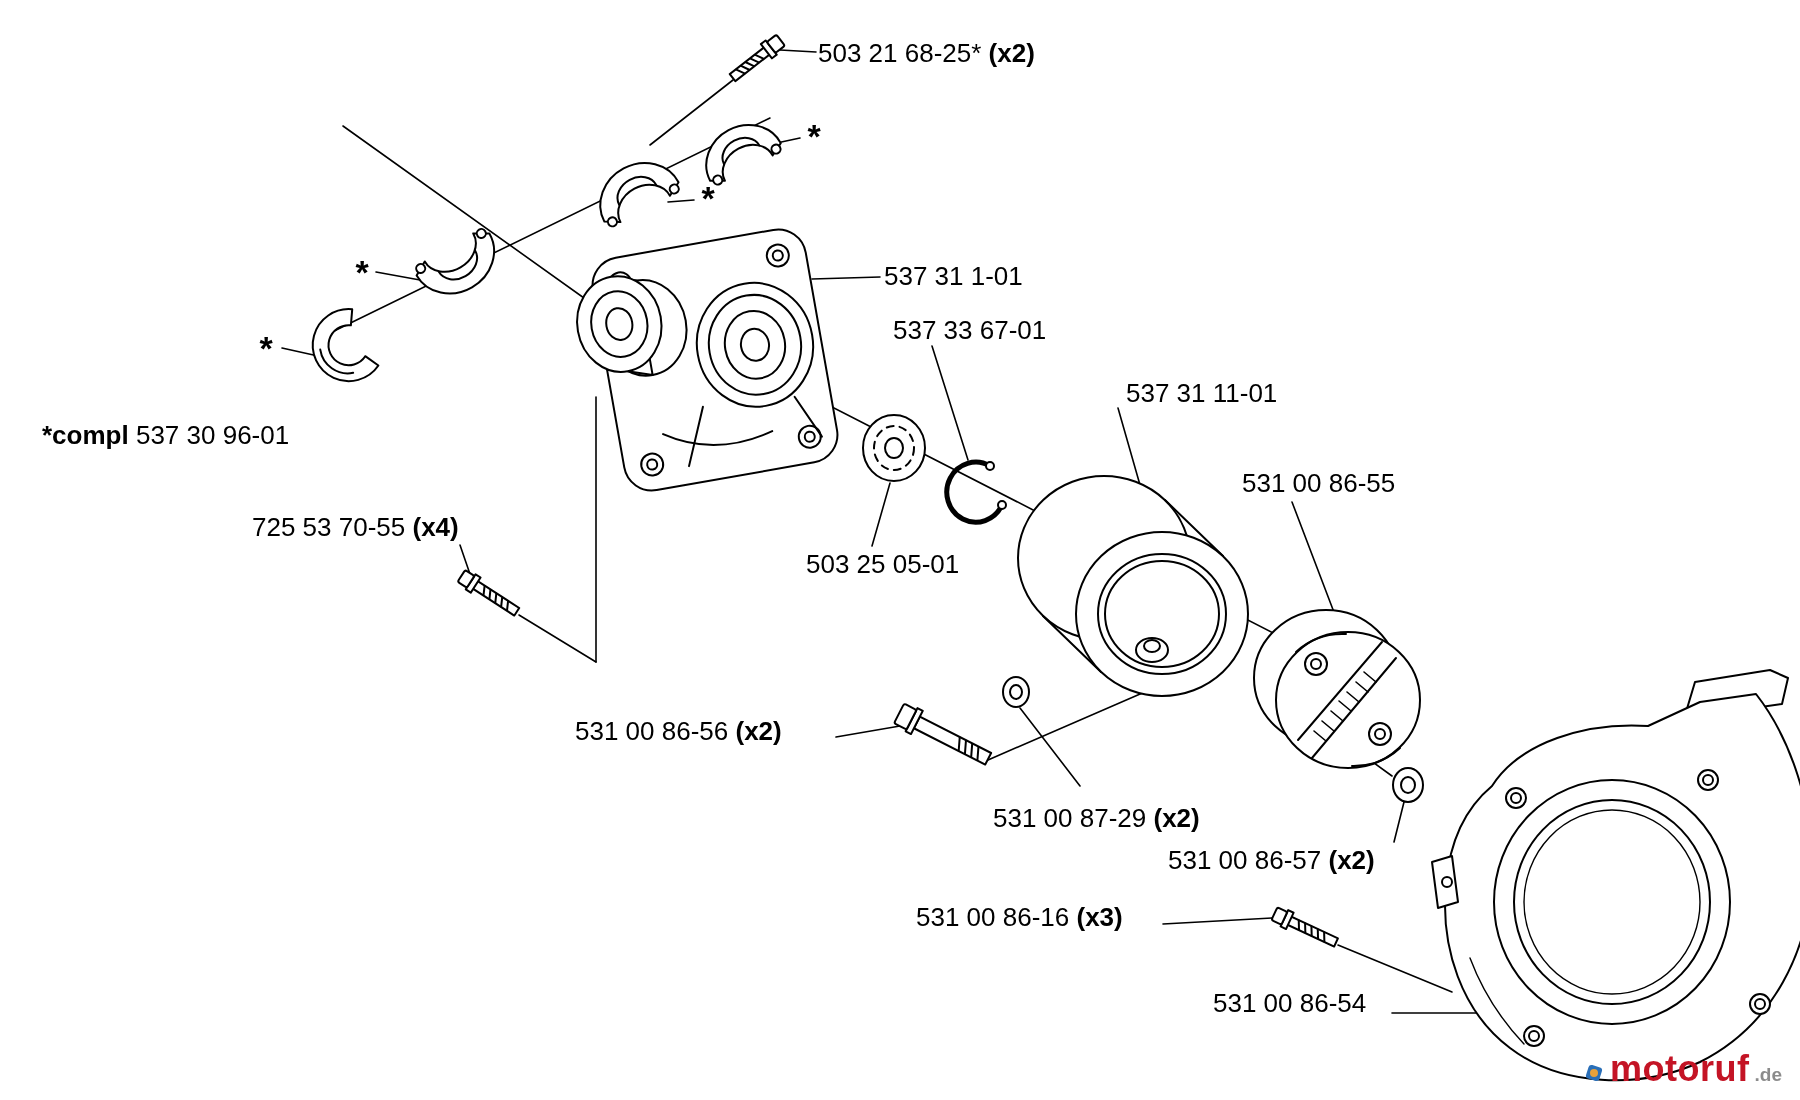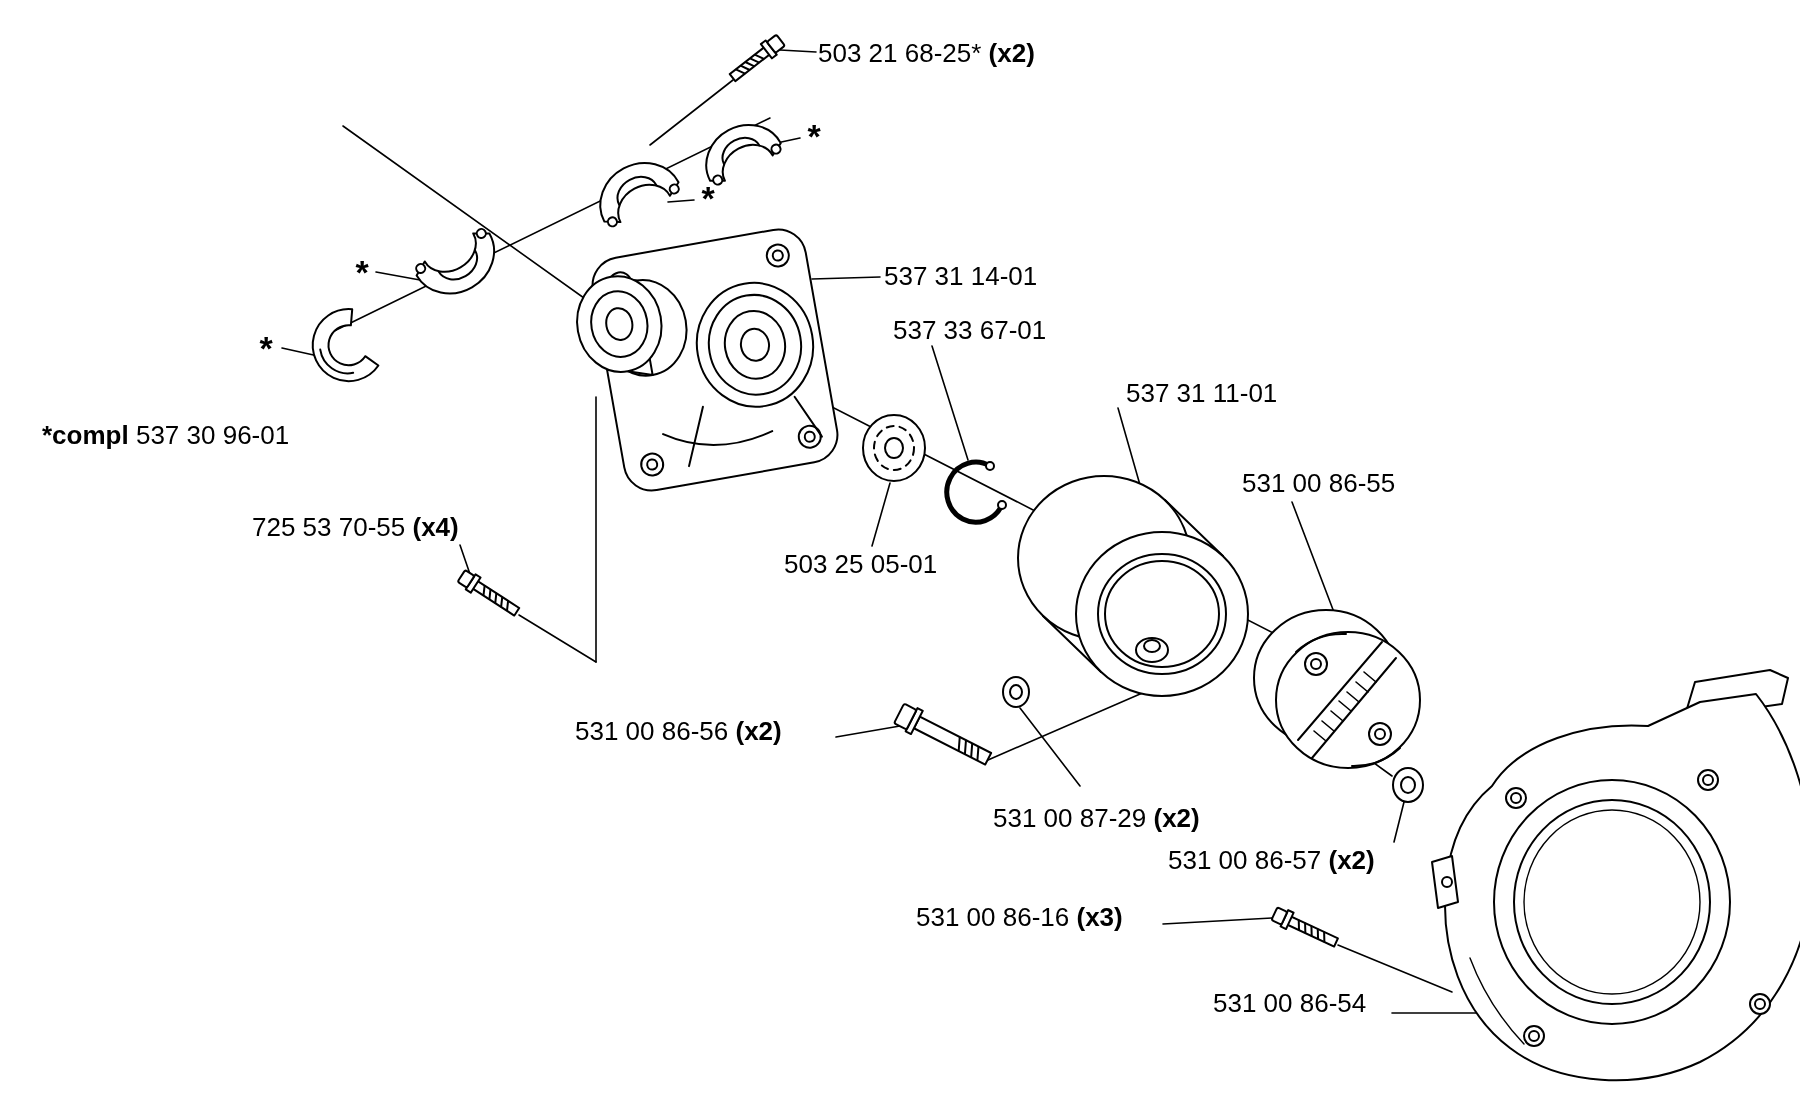--- a/index.html
+++ b/index.html
@@ -261,36 +261,46 @@
           <circle cx="1760" cy="1004" r="5"></circle>
         <circle cx="1534" cy="1036" r="10"></circle>
           <circle cx="1534" cy="1036" r="5"></circle>
         <path d="M 1470,958 Q 1488,1006 1524,1044" fill="none" stroke-width="1.4"></path>
       </g>
     </g>
   </svg>
 
   <div id="labels-layer">
       <div class="part-label" style="left: 818px; top: 38px;"><span class="pn">503 21 68-25*</span><span class="qty"> (x2)</span></div>
-      <div class="part-label" style="left: 884px; top: 261px;"><span class="pn">537 31 14-01</span></div>
+      <div class="part-label" style="left: 884px; top: 261px;"><span class="pn">537 31 1-01</span></div>
       <div class="part-label" style="left: 893px; top: 315px;"><span class="pn">537 33 67-01</span></div>
       <div class="part-label" style="left: 1079px; top: 378px; margin-left: 47px;"><span class="pn">537 31 11-01</span></div>
       <div class="part-label" style="left: 1242px; top: 468px;"><span class="pn">531 00 86-55</span></div>
       <div class="part-label" style="left: 252px; top: 512px;"><span class="pn">725 53 70-55</span><span class="qty"> (x4)</span></div>
-      <div class="part-label" style="left: 784px; top: 549px;"><span class="pn">503 25 05-01</span></div>
+      <div class="part-label" style="left: 806px; top: 549px;"><span class="pn">503 25 05-01</span></div>
       <div class="part-label" style="left: 575px; top: 716px;"><span class="pn">531 00 86-56</span><span class="qty"> (x2)</span></div>
       <div class="part-label" style="left: 993px; top: 790px; margin-top: 13px;"><span class="pn">531 00 87-29</span><span class="qty"> (x2)</span></div>
       <div class="part-label" style="left: 1168px; top: 845px;"><span class="pn">531 00 86-57</span><span class="qty"> (x2)</span></div>
       <div class="part-label" style="left: 916px; top: 902px;"><span class="pn">531 00 86-16</span><span class="qty"> (x3)</span></div>
       <div class="part-label" style="left: 1213px; top: 988px;"><span class="pn">531 00 86-54</span></div>
       <div class="ast" style="left: 814px; top: 136px;">*</div>
       <div class="ast" style="left: 708px; top: 198px;">*</div>
       <div class="ast" style="left: 362px; top: 272px;">*</div>
       <div class="ast" style="left: 266px; top: 348px;">*</div>
     </div>
 
   <div class="note" style="left:42px; top:420px;">
     <span class="prefix">*compl</span>
     <span class="pn">537 30 96-01</span>
   </div>
 
+  <div class="watermark">
+    <span class="wm-mark">
+      <svg width="22" height="22" viewBox="0 0 22 22">
+        <rect x="4" y="4" width="14" height="14" rx="3" transform="rotate(18 11 11)" fill="#2a6fb8"></rect>
+        <circle cx="11" cy="11" r="4" fill="#e8a13a"></circle>
+      </svg>
+    </span>
+    <span class="wm-brand" style="color: rgb(196, 20, 37);">motoruf</span>
+      <span class="wm-tld" style="color: rgb(139, 139, 139);">.de</span>
+  </div>
 
 </div>
 
 </body></html>

